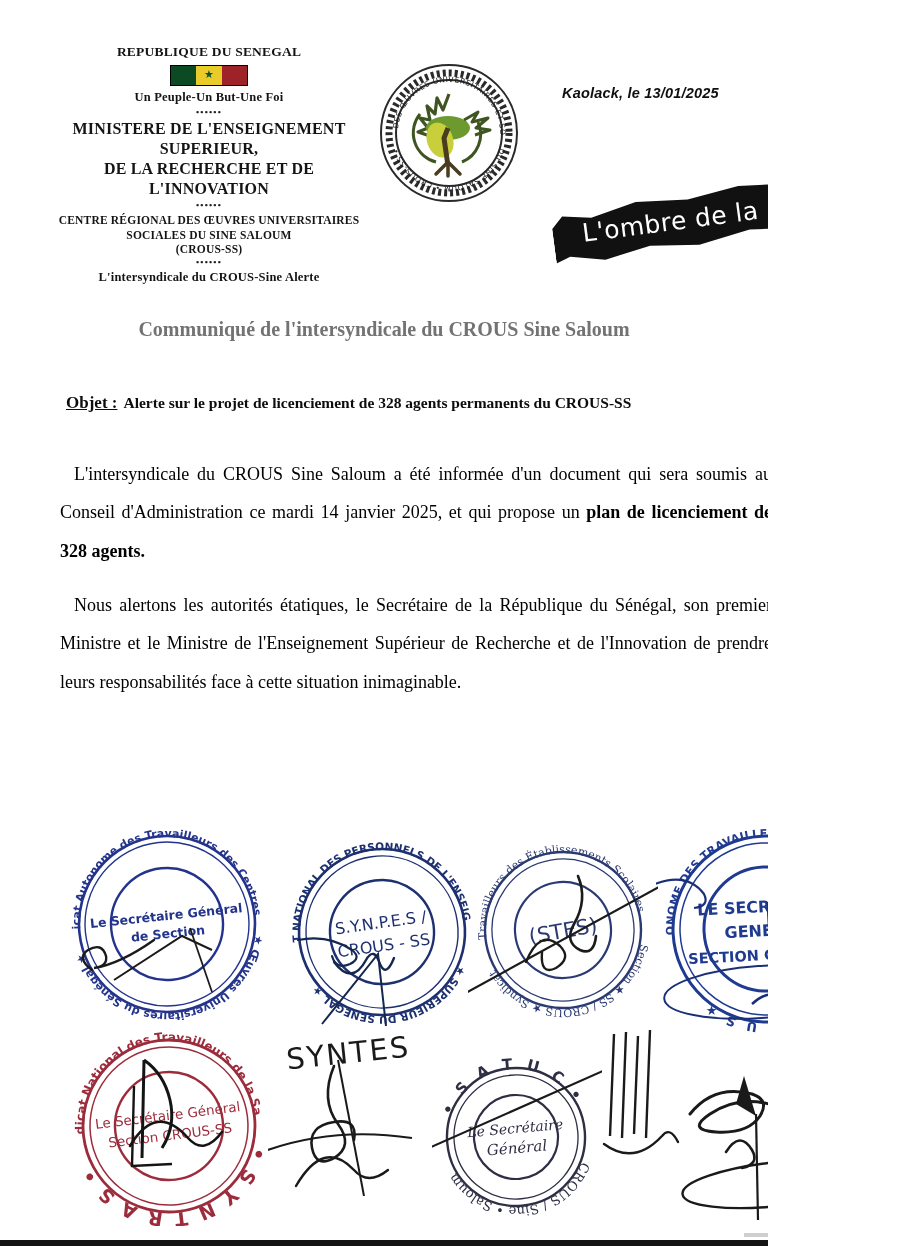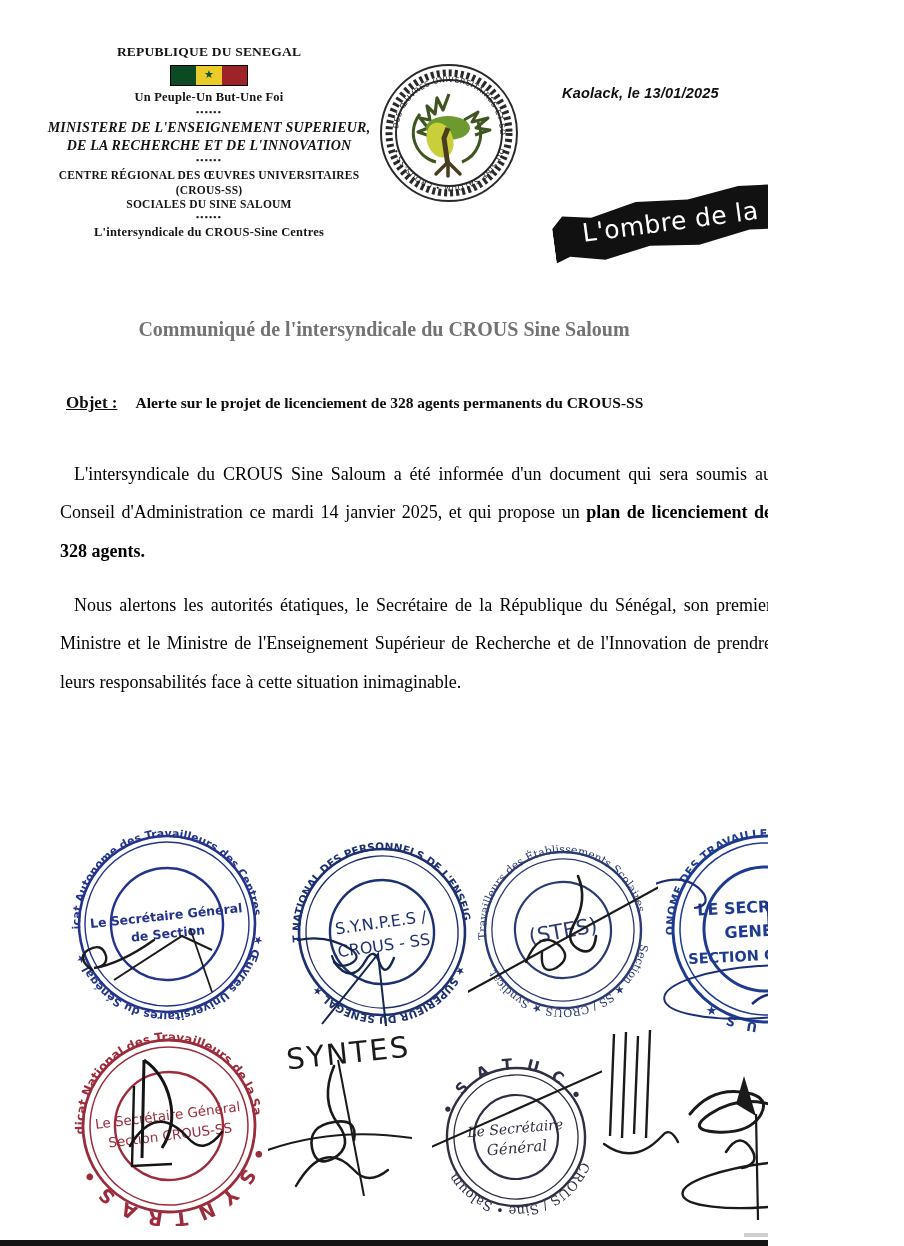--- a/index.html
+++ b/index.html
@@ -28,21 +28,21 @@
     color: #141414;
   }
   .hdr-line {
     font-family: "Liberation Serif", serif;
     font-weight: bold;
     letter-spacing: .2px;
     line-height: 1.25;
   }
   .hdr-republic { font-size: 13.5px; }
   .hdr-motto { font-size: 12.5px; margin-top: 2px; }
-  .hdr-ministry { font-size: 14px; font-style: italic; }
+  .hdr-ministry { font-size: 16px; }
   .hdr-centre { font-size: 11.5px; }
   .hdr-crousss { font-size: 11.5px; }
   .hdr-inter { font-size: 12.5px; }
   .dots {
     font-size: 9px;
     letter-spacing: 1.2px;
     color: #222;
     line-height: 1.1;
     margin: 2px 0 2px 0;
     font-weight: bold;
@@ -145,21 +145,21 @@
   }
   .objet-label {
     font-weight: bold;
     text-decoration: underline;
     font-size: 17px;
     text-align: center;
   }
   .objet-value {
     font-weight: bold;
     font-size: 15.5px;
-    margin-left: 18px;
+    margin-left: 6px;
   }
 
   
   .body-text {
     position: absolute;
     left: 60px;
     top: 455px;
     width: 712px;
     font-size: 18px;
     color: #000000;
@@ -232,24 +232,24 @@
       <span class="f-yellow"></span>
       <span class="f-red"></span>
     </div>
 
     <div class="hdr-line hdr-motto">Un Peuple-Un But-Une Foi</div>
     <div class="dots">••••••</div>
     <div class="hdr-line hdr-ministry">MINISTERE DE L'ENSEIGNEMENT SUPERIEUR,</div>
     <div class="hdr-line hdr-ministry">DE LA RECHERCHE ET DE L'INNOVATION</div>
     <div class="dots">••••••</div>
     <div class="hdr-line hdr-centre">CENTRE RÉGIONAL DES ŒUVRES UNIVERSITAIRES</div>
+    <div class="hdr-line hdr-centre">SOCIALES DU SINE SALOUM</div>
     <div class="hdr-line hdr-crousss">(CROUS-SS)</div>
-    <div class="hdr-line hdr-centre">SOCIALES DU SINE SALOUM</div>
     <div class="dots">••••••</div>
-    <div class="hdr-line hdr-inter">L'intersyndicale du CROUS-Sine Centres</div>
+    <div class="hdr-line hdr-inter">L'intersyndicale du CROUS-Sine Alerte</div>
   </div>
 
   <div class="logo-seal">
     <svg viewBox="0 0 142 142" width="142" height="142" aria-hidden="true">
       <defs>
         <path id="seal-arc-top" d="M 20,71 A 51,51 0 0 1 122,71"></path>
         <path id="seal-arc-bot" d="M 124,71 A 53,53 0 0 1 18,71"></path>
       </defs>
       <circle cx="71" cy="71" r="68" fill="none" stroke="#2a2a2a" stroke-width="2"></circle>
       <circle cx="71" cy="71" r="60" fill="none" stroke="#2a2a2a" stroke-width="7" stroke-dasharray="3 3"></circle>

